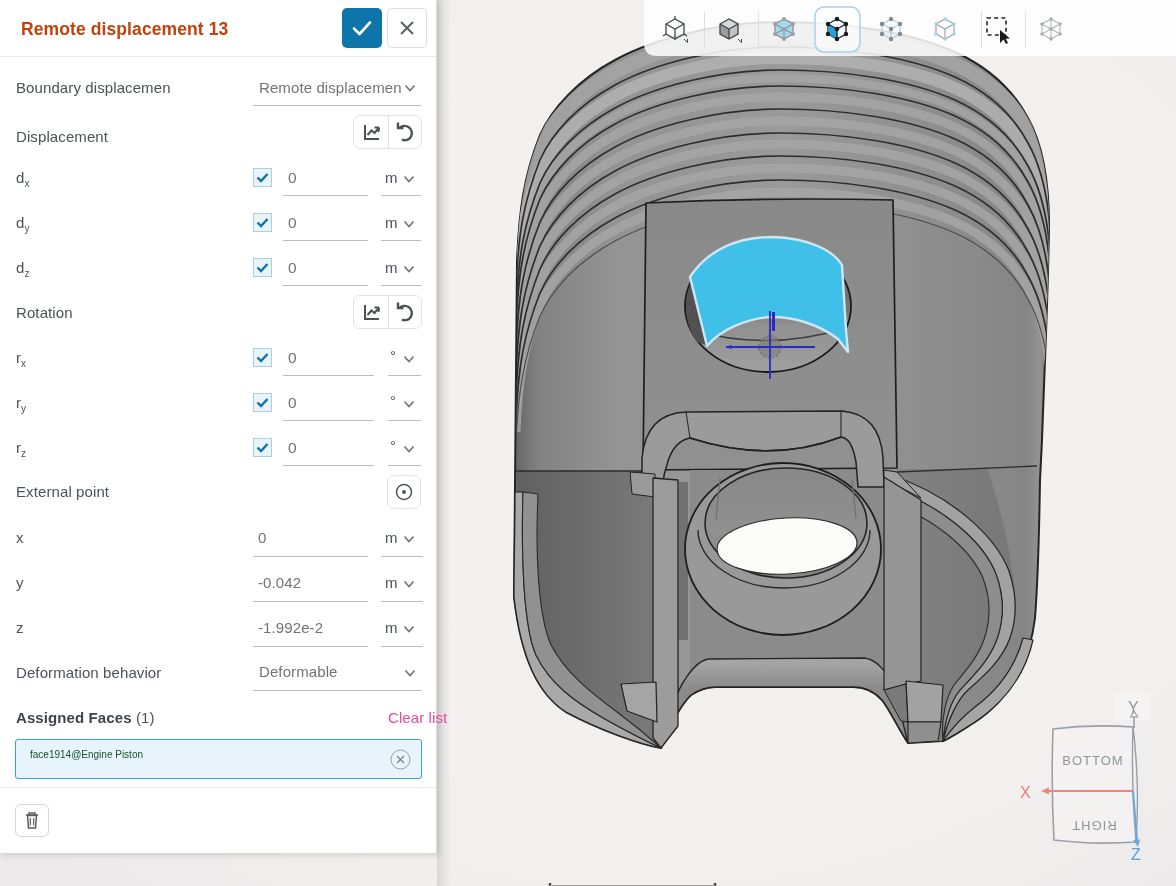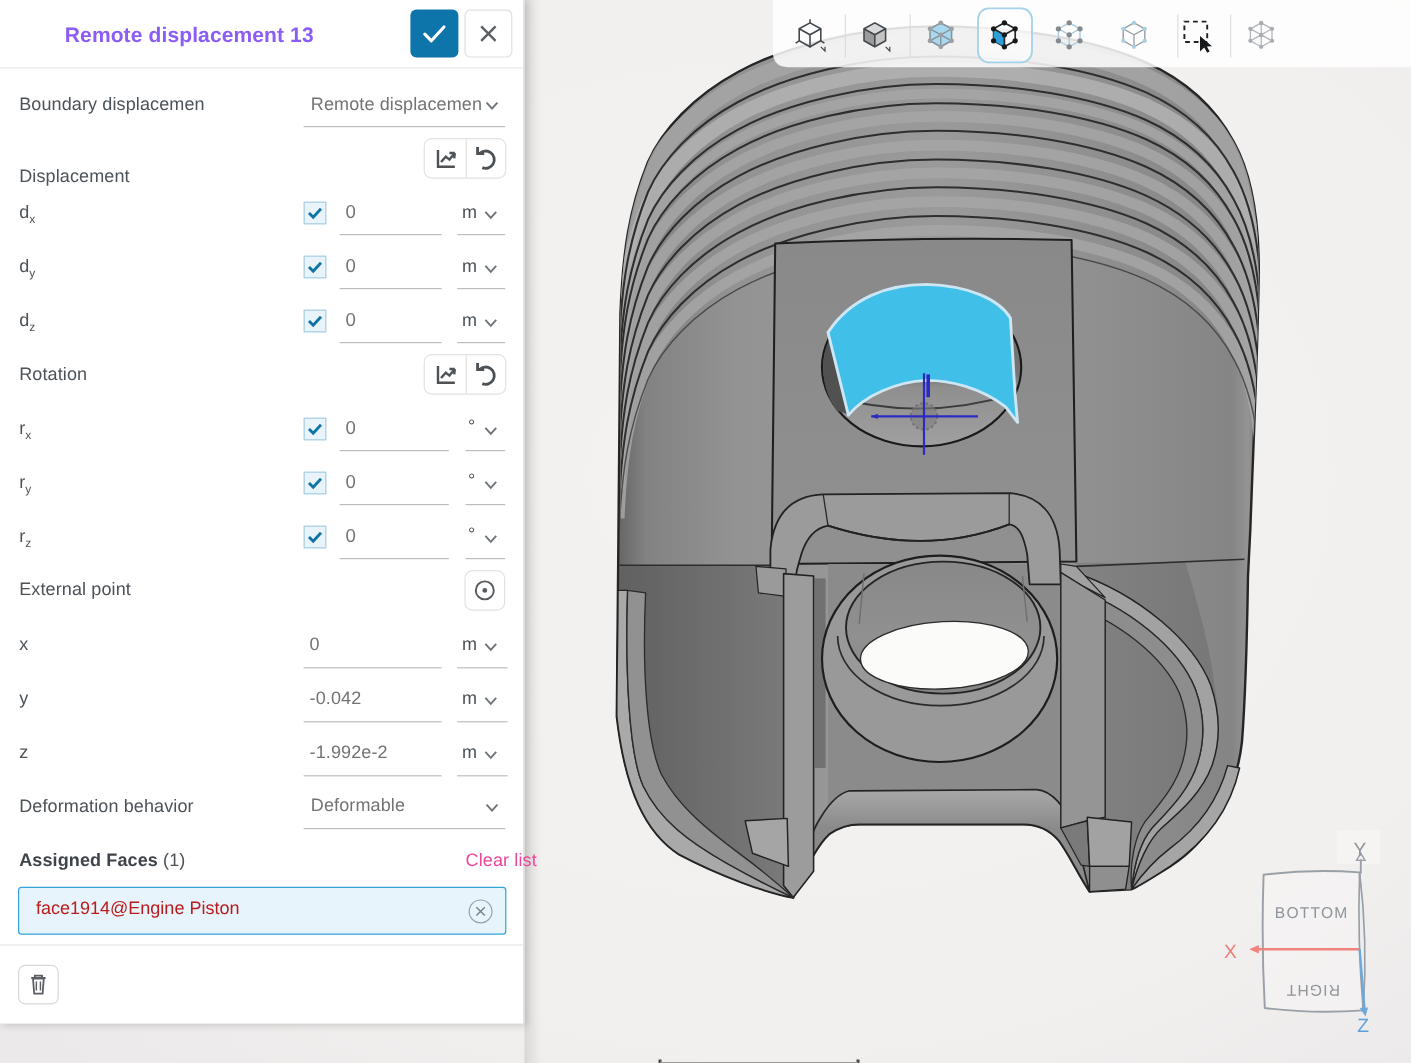--- a/index.html
+++ b/index.html
@@ -320,40 +320,40 @@
   <linearGradient id="pshadow" x1="0" x2="1" y1="0" y2="0">
     <stop offset="0" stop-color="#000" stop-opacity="0.10"></stop>
     <stop offset="1" stop-color="#000" stop-opacity="0"></stop>
   </linearGradient>
 </defs>
 </svg>
 
 <div id="panel">
 
   <div class="abs" style="left:0;top:0;width:436px;height:57px;border-bottom:1px solid #e8e8e8;"></div>
-  <div class="abs" style="left:21px;top:19px;font-size:17.5px;font-weight:bold;color:#8b5cf6;letter-spacing:0.1px;margin-left:33px;">Remote displacement 13</div>
+  <div class="abs" style="left:21px;top:19px;font-size:17.5px;font-weight:bold;color:#c2410c;letter-spacing:0.1px;">Remote displacement 13</div>
   <div class="abs" style="left:342px;top:8px;width:40px;height:40px;background:#0e75ab;border-radius:5px;">
     <svg width="40" height="40" viewBox="0 0 40 40">
         <path d="M12 20.5 L17.5 26 L28 14.5" fill="none" stroke="#fff" stroke-width="2.6" stroke-linecap="round" stroke-linejoin="round"></path>
       </svg>
   </div>
   <div class="abs" style="left:387px;top:8px;width:40px;height:40px;background:#fff;border:1px solid #e0e0e0;border-radius:5px;">
     <svg width="38" height="38" viewBox="0 0 38 38">
         <path d="M13 13 L25 25 M25 13 L13 25" fill="none" stroke="#5a5f64" stroke-width="2"></path>
       </svg>
   </div>
 
   <div class="lbl" style="top:79px;">Boundary displacemen</div>
   <div class="val" style="left:259px;top:79px;width:144px;overflow:hidden;">Remote displacemen</div>
   <svg class="chev" style="left:404px;top:82px;">
       <path d="M1.5 3.5 L6 8.5 L10.5 3.5" fill="none" stroke="#6e747a" stroke-width="1.6"></path>
     </svg>
   <div class="uline" style="left:253px;top:105px;width:168px;"></div>
 
-  <div class="lbl" style="top:139px;">Displacement</div>
+  <div class="lbl" style="top:128px;">Displacement</div>
   <div class="btngrp" style="top:115px;">
     <div class="div"></div>
     <svg width="69" height="32" viewBox="0 0 69 32">
       <path d="M11 9 L11 23 L25 23" fill="none" stroke="#4d5257" stroke-width="2"></path>
       <path d="M13.5 19 L17.5 14.5 L20.5 17 L25 11.5" fill="none" stroke="#4d5257" stroke-width="2"></path>
       <path d="M25 11.5 l-4.5 0 M25 11.5 l-0.5 4.5" fill="none" stroke="#4d5257" stroke-width="2"></path>
       <g transform="translate(34.5,0)">
         <path d="M13 10 A 7.2 7.2 0 1 1 10.5 21.5" fill="none" stroke="#4d5257" stroke-width="2.4" transform="rotate(-25 17 16)"></path>
         <path d="M9.5 6.5 L9.5 12 L15 12" fill="none" stroke="#4d5257" stroke-width="2.4"></path>
       </g>
@@ -485,21 +485,21 @@
   <div class="val" style="left:259px;top:663px;font-size:15px;">Deformable</div>
   <svg class="chev" style="left:404px;top:667px;">
       <path d="M1.5 3.5 L6 8.5 L10.5 3.5" fill="none" stroke="#6e747a" stroke-width="1.6"></path>
     </svg>
   <div class="uline" style="left:253px;top:690px;width:168px;"></div>
 
   <div class="lbl" style="top:709px;color:#3e4449;"><b>Assigned Faces</b>&nbsp;<span style="color:#4c5257;">(1)</span></div>
   <div class="val" style="left:388px;top:709px;color:#ec4899;">Clear list</div>
 
   <div class="chip">
-    <div class="abs" style="left:14px;top:9px;font-size:15px;color:#b91c1c;">face1914@Engine Piston</div>
+    <div class="abs" style="left:14px;top:9px;font-size:10px;color:#14532d;">face1914@Engine Piston</div>
     <svg class="abs" style="left:374px;top:9px;" width="21" height="21" viewBox="0 0 21 21">
       <circle cx="10.5" cy="10.5" r="9.5" fill="none" stroke="#9aa0a5" stroke-width="1"></circle>
       <path d="M7 7 L14 14 M14 7 L7 14" stroke="#7a8085" stroke-width="1.2"></path>
     </svg>
   </div>
 
   <div class="abs" style="left:0;top:787px;width:436px;height:1px;background:#e6e6e6;"></div>
 
   <div class="abs" style="left:15px;top:804px;width:34px;height:33px;border:1px solid #d8d8d8;border-radius:6px;">
     <svg width="32" height="31" viewBox="0 0 32 31">

